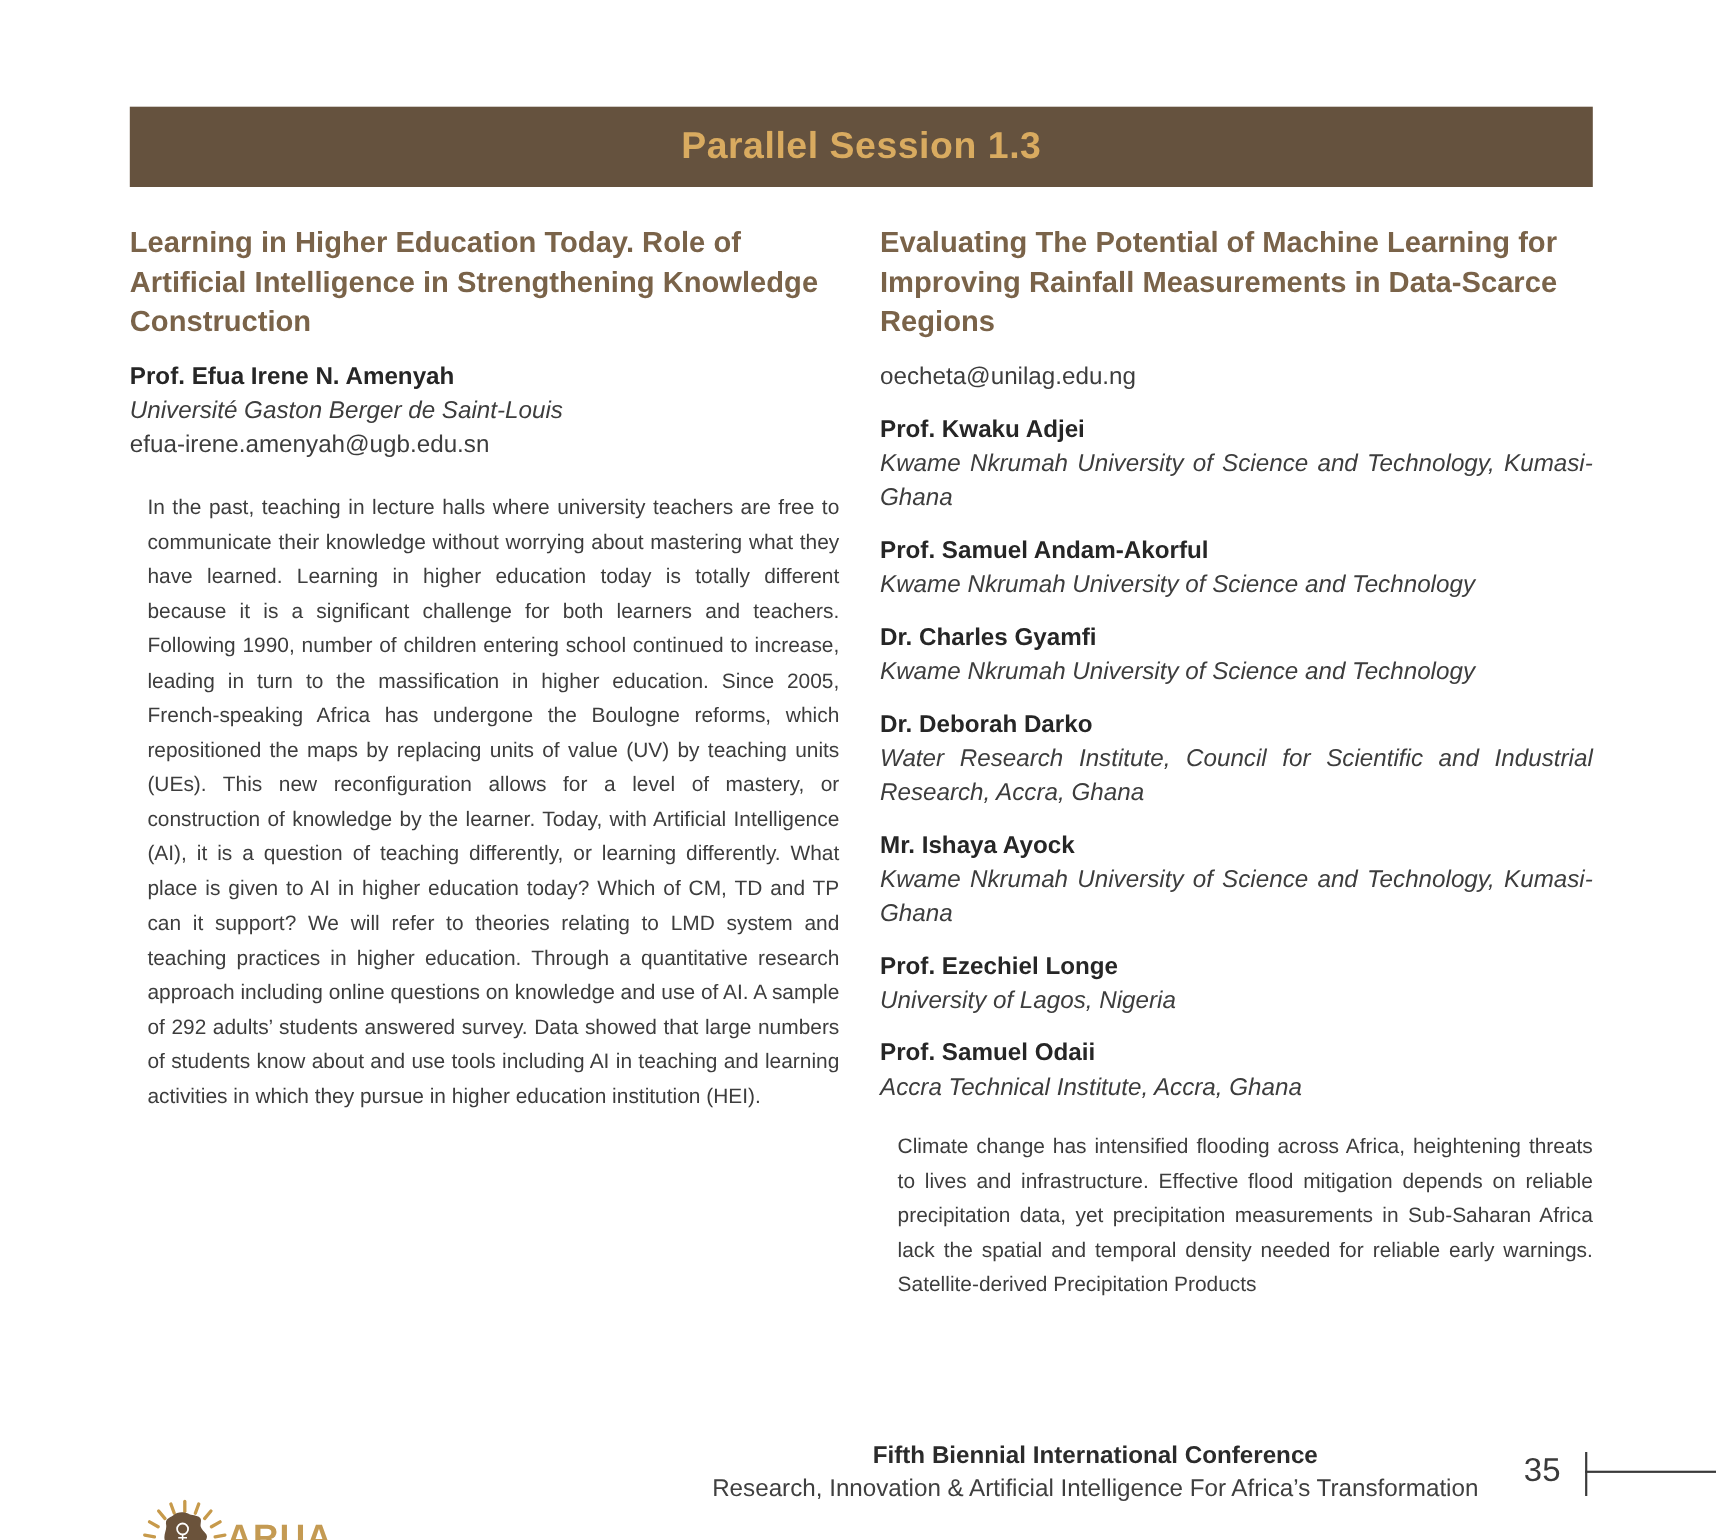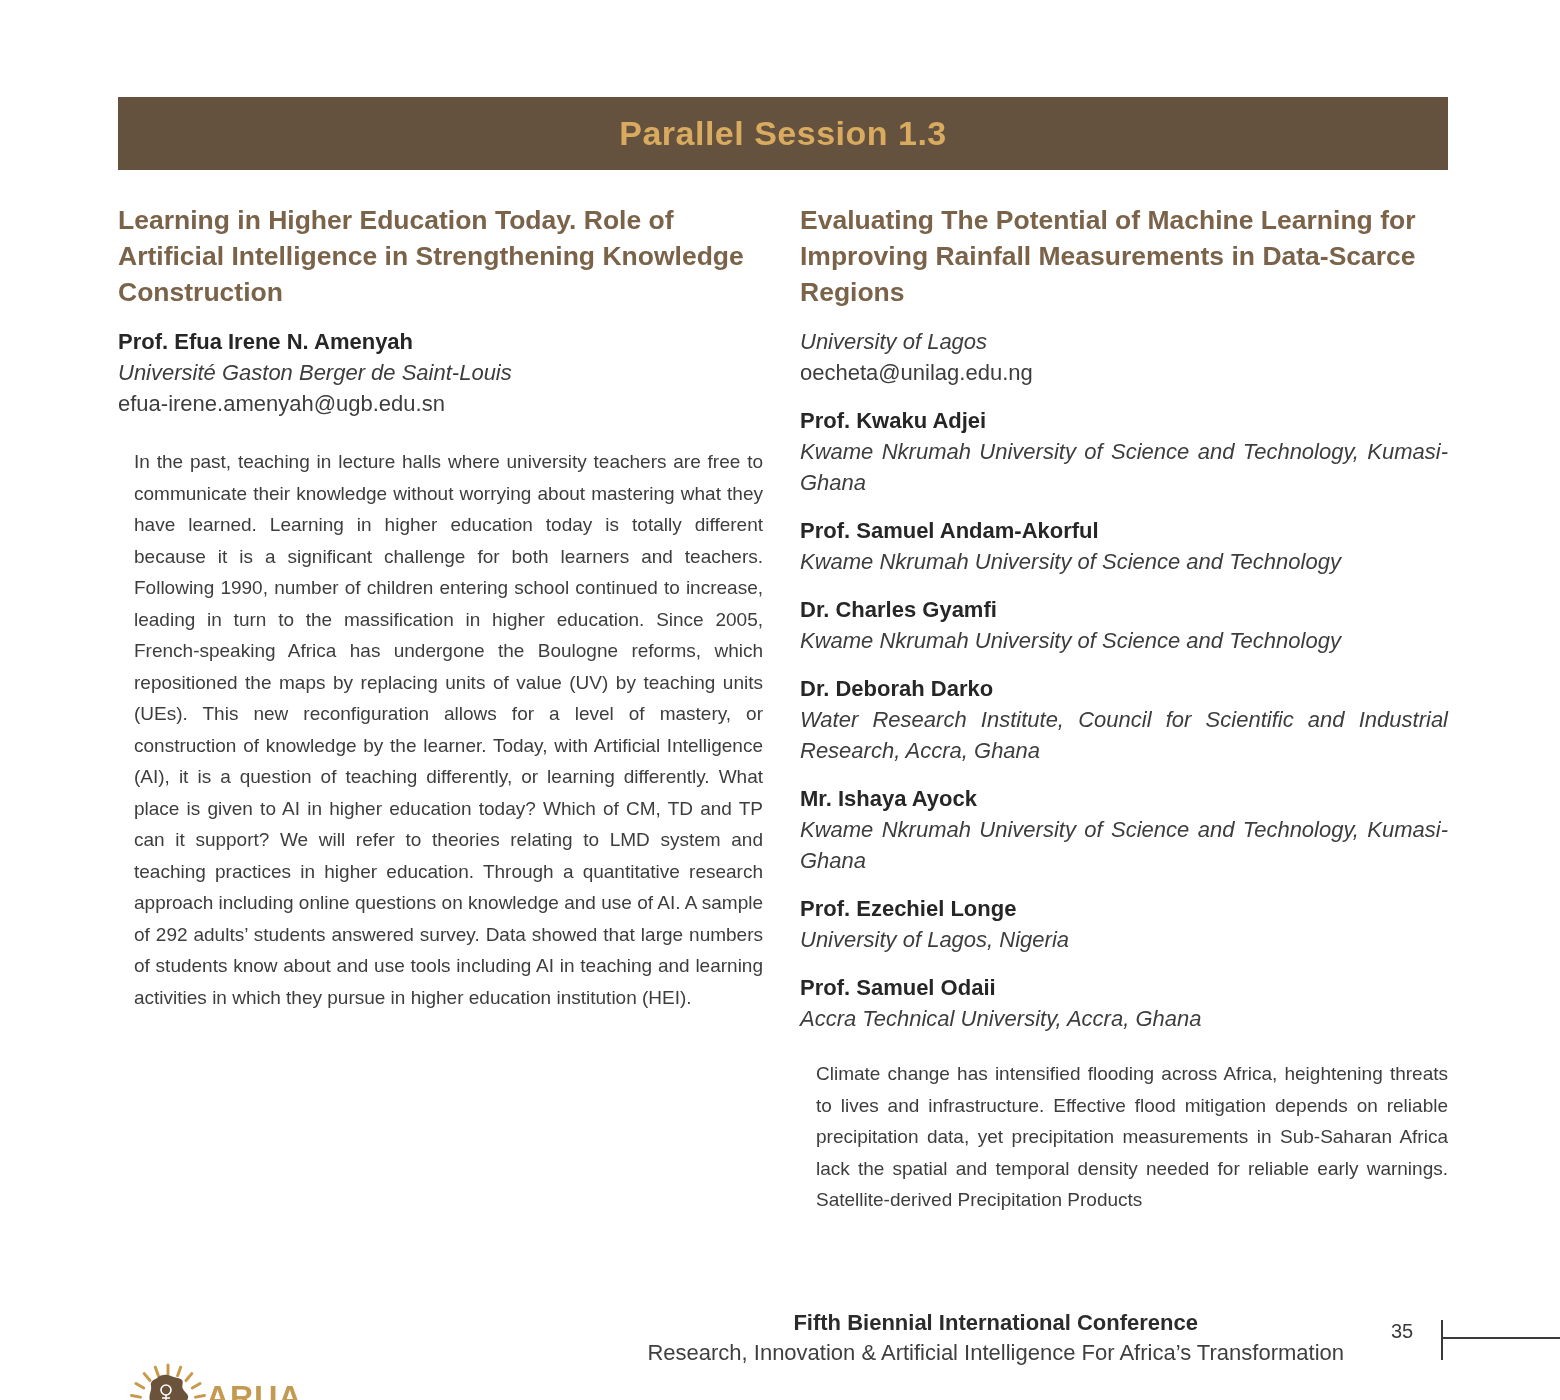--- a/index.html
+++ b/index.html
@@ -31,21 +31,21 @@
   }
   .col.right .abstract{margin-top:24px;}
   .footer-logo{position:absolute;left:126px;top:1360px;width:230px;height:90px;}
   .footer-text{
     position:absolute;right:232px;top:1308px;text-align:center;line-height:30px;margin-left:12px;
   }
   .footer-conf{font-size:22px;font-weight:bold;color:#2b2b2b;}
   .footer-theme{font-size:22px;color:#3f3f3f;}
   .page-number{
     position:absolute;left:1376px;top:1320px;width:52px;text-align:center;
-    font-size:20px;color:#3a3a3a;
+    font-size:30px;color:#3a3a3a;
   }
   .rule-v{position:absolute;left:1441px;top:1320px;width:2px;height:40px;background:#3a3a3a;}
   .rule-h{position:absolute;left:1441px;top:1337px;width:119px;height:2px;background:#3a3a3a;}
 </style>
 </head>
 <body>
 
 <div class="page">
 
   <div class="header-bar">
@@ -63,21 +63,20 @@
         <div class="author-email">efua-irene.amenyah@ugb.edu.sn</div>
       </div>
 
       <p class="abstract">In the past, teaching in lecture halls where university teachers are free to communicate their knowledge without worrying about mastering what they have learned. Learning in higher education today is totally different because it is a significant challenge for both learners and teachers. Following 1990, number of children entering school continued to increase, leading in turn to the massification in higher education. Since 2005, French-speaking Africa has undergone the Boulogne reforms, which repositioned the maps by replacing units of value (UV) by teaching units (UEs). This new reconfiguration allows for a level of mastery, or construction of knowledge by the learner. Today, with Artificial Intelligence (AI), it is a question of teaching differently, or learning differently. What place is given to AI in higher education today? Which of CM, TD and TP can it support? We will refer to theories relating to LMD system and teaching practices in higher education. Through a quantitative research approach including online questions on knowledge and use of AI. A sample of 292 adults’ students answered survey. Data showed that large numbers of students know about and use tools including AI in teaching and learning activities in which they pursue in higher education institution (HEI).</p>
     </div>
 
     <div class="col right">
       <h2 class="talk-title">Evaluating The Potential of Machine Learning for Improving Rainfall Measurements in Data-Scarce Regions</h2>
 
       <div class="author-block">
-        <div class="author-affil">University of Lagos</div>
         <div class="author-email">oecheta@unilag.edu.ng</div>
       </div>
 
       <div class="author-block">
         <div class="author-name">Prof. Kwaku Adjei</div>
         <div class="author-affil">Kwame Nkrumah University of Science and Technology, Kumasi-Ghana</div>
       </div>
 
       <div class="author-block">
         <div class="author-name">Prof. Samuel Andam-Akorful</div>
@@ -99,21 +98,21 @@
         <div class="author-affil">Kwame Nkrumah University of Science and Technology, Kumasi-Ghana</div>
       </div>
 
       <div class="author-block">
         <div class="author-name">Prof. Ezechiel Longe</div>
         <div class="author-affil">University of Lagos, Nigeria</div>
       </div>
 
       <div class="author-block">
         <div class="author-name">Prof. Samuel Odaii</div>
-        <div class="author-affil">Accra Technical University, Accra, Ghana</div>
+        <div class="author-affil">Accra Technical Institute, Accra, Ghana</div>
       </div>
 
       <p class="abstract">Climate change has intensified flooding across Africa, heightening threats to lives and infrastructure. Effective flood mitigation depends on reliable precipitation data, yet precipitation measurements in Sub-Saharan Africa lack the spatial and temporal density needed for reliable early warnings. Satellite-derived Precipitation Products</p>
     </div>
   </div>
 
   <div class="footer-logo">
     <svg width="230" height="90" viewBox="0 0 230 90">
       <g stroke="#c79a4b" stroke-width="3" stroke-linecap="round">
         <line x1="42" y1="5" x2="42" y2="14"></line>

